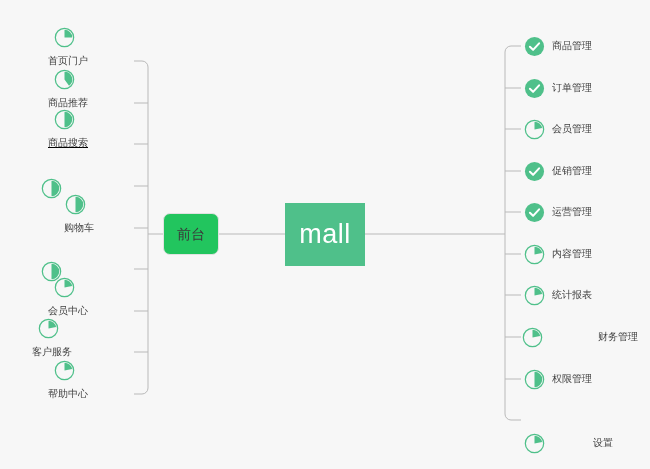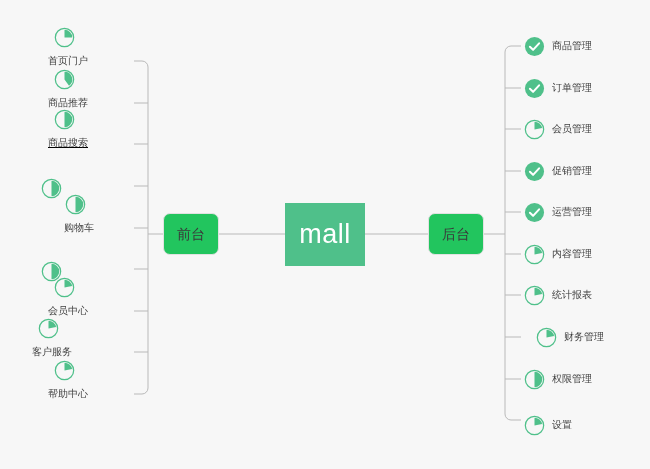--- a/index.html
+++ b/index.html
@@ -135,21 +135,20 @@
       <path d="M 521 337 L 505 337"></path>
       <path d="M 521 379 L 505 379"></path>
       <path d="M 484 234 L 505 234"></path>
       <path d="M 365 234 L 484 234"></path>
     </svg>
 
   <div class="center-node">mall</div>
 
   <div class="branch-node branch-left">前台</div>
 
-  <div class="branch-node branch-right">后台</div>
 
   <div id="left-col">
       <div class="leaf leaf-left" style="left: 41px; top: 48px;">
         <span class="icon">
           <svg viewBox="0 0 22 22">
             <circle cx="11" cy="11" r="9.6" fill="none" stroke="#4fc08a" stroke-width="1.3"></circle>
             <path d="M 11 11 L 11 2.9000000000000004 A 8.1 8.1 0 0 1 19.10 11.00 Z" fill="#4fc08a"></path>
           </svg>
         </span>
         <span class="leaf-label">首页门户</span>
@@ -282,39 +281,39 @@
       </div>
       <div class="leaf leaf-right" style="left: 524px; top: 282px;">
         <span class="icon">
           <svg viewBox="0 0 22 22">
             <circle cx="11" cy="11" r="9.6" fill="none" stroke="#4fc08a" stroke-width="1.3"></circle>
             <path d="M 11 11 L 11 2.9000000000000004 A 8.1 8.1 0 0 1 18.96 9.48 Z" fill="#4fc08a"></path>
           </svg>
         </span>
         <span class="leaf-label">统计报表</span>
       </div>
-      <div class="leaf leaf-right" style="left: 536px; top: 324px;">
+      <div class="leaf leaf-right" style="left: 522px; top: 324px; gap: 48px;">
         <span class="icon">
           <svg viewBox="0 0 22 22">
             <circle cx="11" cy="11" r="9.6" fill="none" stroke="#4fc08a" stroke-width="1.3"></circle>
             <path d="M 11 11 L 11 2.9000000000000004 A 8.1 8.1 0 0 1 18.96 9.48 Z" fill="#4fc08a"></path>
           </svg>
         </span>
         <span class="leaf-label">财务管理</span>
       </div>
       <div class="leaf leaf-right" style="left: 524px; top: 366px;">
         <span class="icon">
           <svg viewBox="0 0 22 22">
             <circle cx="11" cy="11" r="9.6" fill="none" stroke="#4fc08a" stroke-width="1.3"></circle>
             <path d="M 11 11 L 11 2.9000000000000004 A 8.1 8.1 0 0 1 11.00 19.10 Z" fill="#4fc08a"></path>
           </svg>
         </span>
         <span class="leaf-label">权限管理</span>
       </div>
-      <div class="leaf leaf-right" style="left: 524px; top: 412px;">
+      <div class="leaf leaf-right" style="left: 524px; top: 430px; gap: 41px;">
         <span class="icon">
           <svg viewBox="0 0 22 22">
             <circle cx="11" cy="11" r="9.6" fill="none" stroke="#4fc08a" stroke-width="1.3"></circle>
             <path d="M 11 11 L 11 2.9000000000000004 A 8.1 8.1 0 0 1 18.96 9.48 Z" fill="#4fc08a"></path>
           </svg>
         </span>
         <span class="leaf-label">设置</span>
       </div>
     </div>
 

